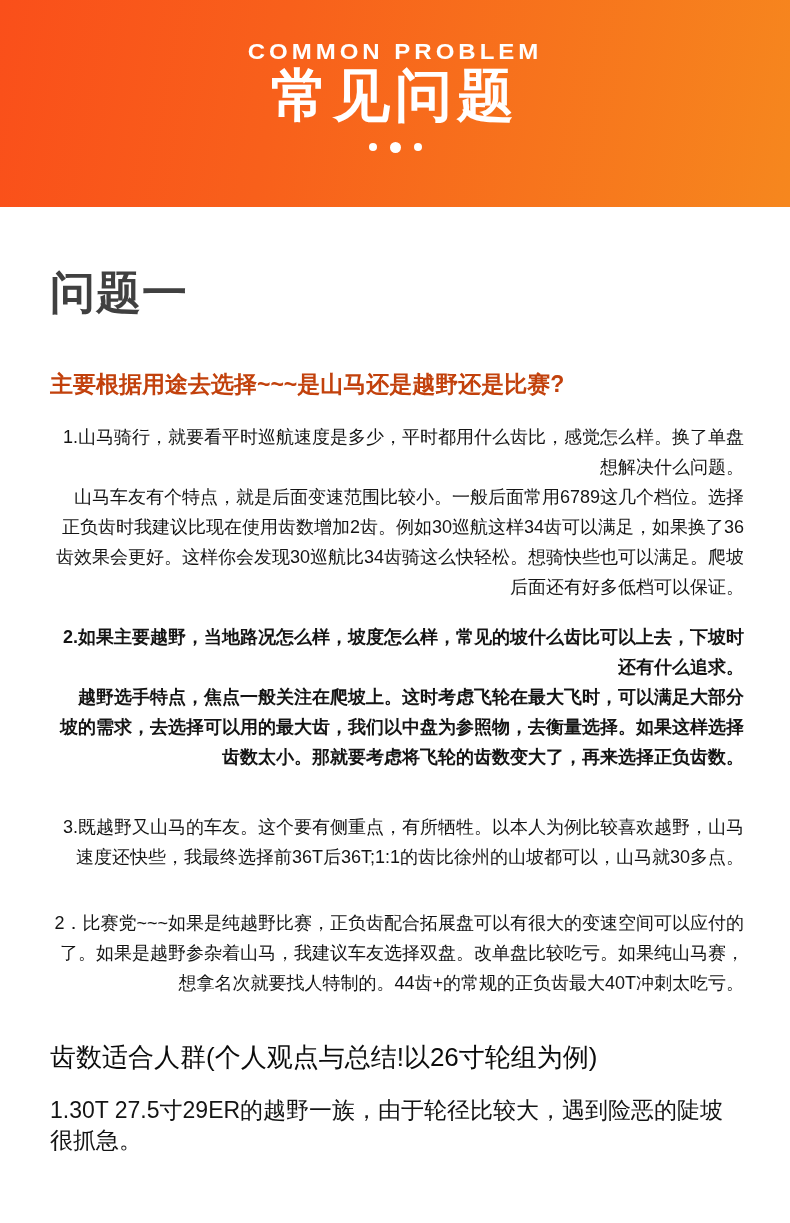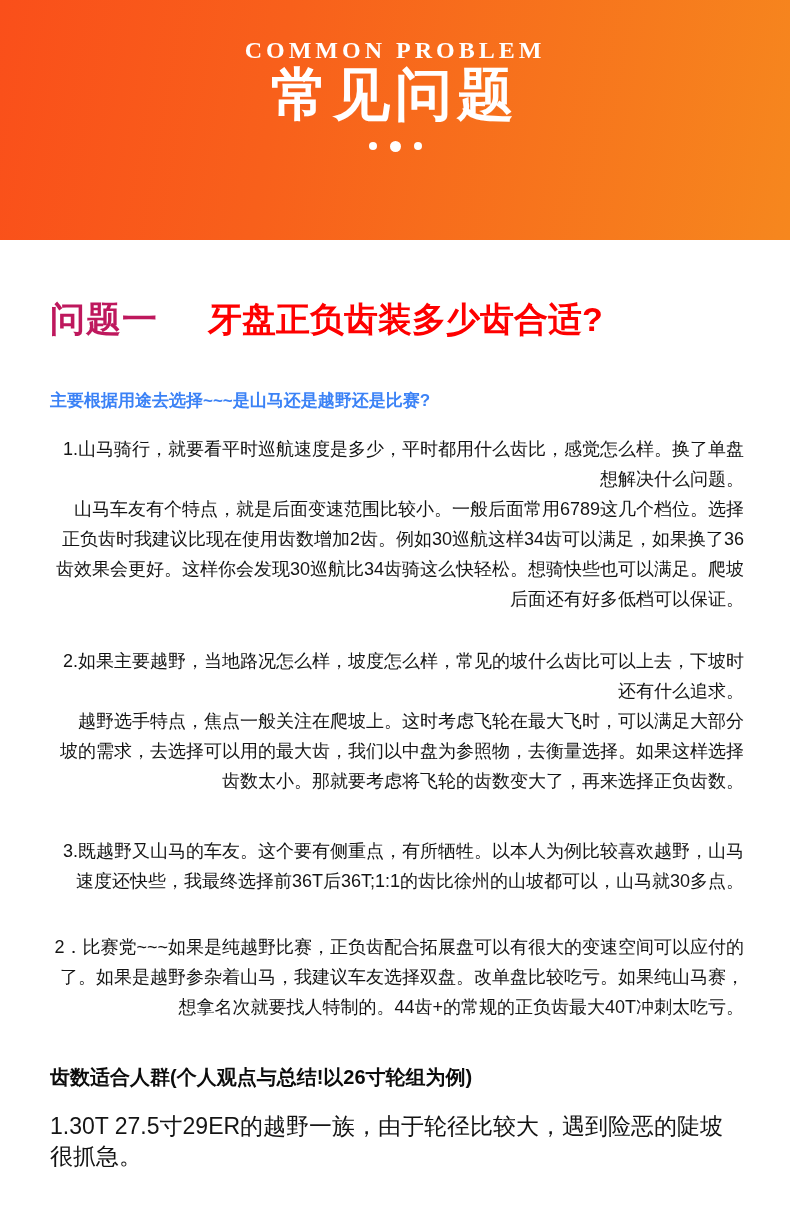--- a/index.html
+++ b/index.html
@@ -7,27 +7,26 @@
     padding: 0;
     background: #ffffff;
   }
   body {
     width: 790px;
     font-family: "Liberation Sans", "DejaVu Sans", sans-serif;
     color: #111111;
   }
   
   .hero {
-    height: 240px;
+    height: 207px;
     background: linear-gradient(100deg, #fa4f1a 0%, #f8601b 35%, #f6871e 100%);
     display: flex;
     flex-direction: column;
     align-items: center;
     justify-content: flex-start;
-    font-family: Liberation Serif, serif;
   }
   .hero-sub {
     margin-top: 38px;
     color: #ffffff;
     font-size: 24px;
     font-weight: 700;
     letter-spacing: 4px;
     transform: scaleY(0.92);
   }
   .hero-title {
@@ -56,55 +55,55 @@
   
   .content {
     padding: 0 46px 46px 50px;
   }
   .question-row {
     padding-top: 56px;
     display: flex;
     align-items: baseline;
   }
   .question-number {
-    color: #be185d;
-    font-size: 35px;
+    color: #404040;
+    font-size: 45px;
     font-weight: 900;
     letter-spacing: 1px;
     flex: 0 0 auto;
   }
   .question-title {
     color: #fe0000;
     font-size: 34px;
     font-weight: 700;
     margin-left: 50px;
     flex: 0 0 auto;
   }
   .intro-heading {
     margin-top: 46px;
-    font-size: 17px;
+    font-size: 23px;
     font-weight: 800;
-    color: #3b82f6;
+    color: #c2410c;
   }
   .para {
     font-size: 18px;
     line-height: 30px;
     color: #141414;
     white-space: pre-wrap;
     margin: 0;
     text-align: right;
   }
   .para.p1 { margin-top: 22px; }
-  .para.p2 { margin-top: 32px; }
+  .para.p2 { margin-top: 20px; font-weight: bold; }
   .para.p3 { margin-top: 40px; }
   .para.p4 { margin-top: 36px; }
   .summary-heading {
     margin-top: 42px;
-    font-size: 20px;
-    font-weight: 700;
+    font-size: 26px;
+    font-weight: 400;
     color: #0c0c0c;
   }
   .summary-item {
     font-size: 23px;
     line-height: 30px;
     color: #141414;
     white-space: pre-wrap;
     margin: 0;
   }
   .summary-item.s1 { margin-top: 20px; }
@@ -118,21 +117,20 @@
   <div class="hero-dots">
     <span class="dot"></span>
     <span class="dot mid"></span>
     <span class="dot"></span>
   </div>
 </header>
 
 <main class="content">
   <div class="question-row">
     <span class="question-number">问题一</span>
-    <span class="question-title">牙盘正负齿装多少齿合适?</span>
   </div>
 
   <div class="intro-heading">主要根据用途去选择~~~是山马还是越野还是比赛?</div>
 
   <p class="para p1">1.山马骑行，就要看平时巡航速度是多少，平时都用什么齿比，感觉怎么样。换了单盘想解决什么问题。
 　 山马车友有个特点，就是后面变速范围比较小。一般后面常用6789这几个档位。选择正负齿时我建议比现在使用齿数增加2齿。例如30巡航这样34齿可以满足，如果换了36齿效果会更好。这样你会发现30巡航比34齿骑这么快轻松。想骑快些也可以满足。爬坡后面还有好多低档可以保证。</p>
   <p class="para p2">2.如果主要越野，当地路况怎么样，坡度怎么样，常见的坡什么齿比可以上去，下坡时还有什么追求。
 　 越野选手特点，焦点一般关注在爬坡上。这时考虑飞轮在最大飞时，可以满足大部分坡的需求，去选择可以用的最大齿，我们以中盘为参照物，去衡量选择。如果这样选择齿数太小。那就要考虑将飞轮的齿数变大了，再来选择正负齿数。</p>
   <p class="para p3">3.既越野又山马的车友。这个要有侧重点，有所牺牲。以本人为例比较喜欢越野，山马速度还快些，我最终选择前36T后36T;1:1的齿比徐州的山坡都可以，山马就30多点。</p>
   <p class="para p4">2．比赛党~~~如果是纯越野比赛，正负齿配合拓展盘可以有很大的变速空间可以应付的了。如果是越野参杂着山马，我建议车友选择双盘。改单盘比较吃亏。如果纯山马赛，想拿名次就要找人特制的。44齿+的常规的正负齿最大40T冲刺太吃亏。</p>

